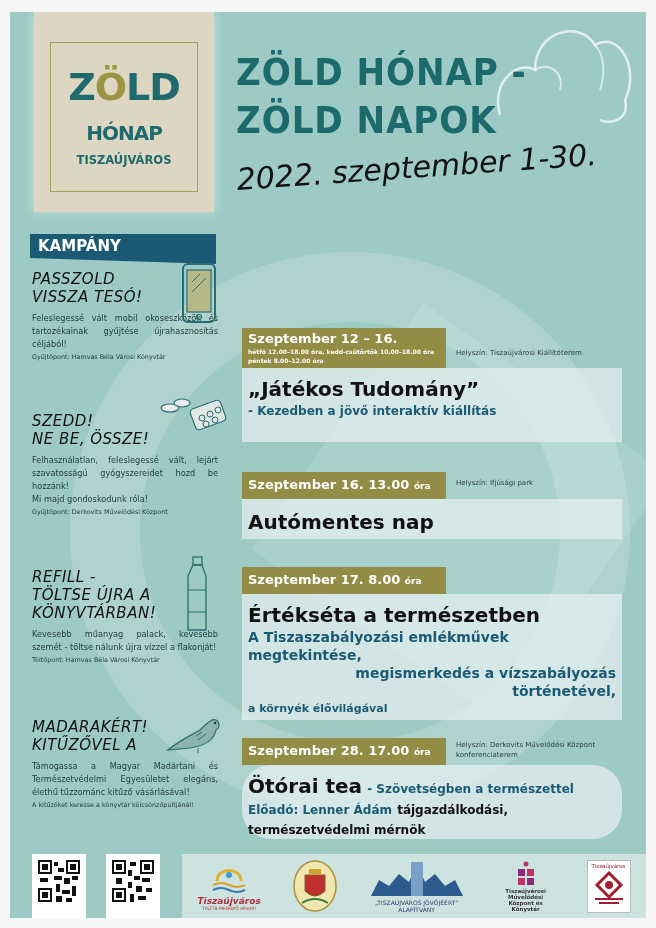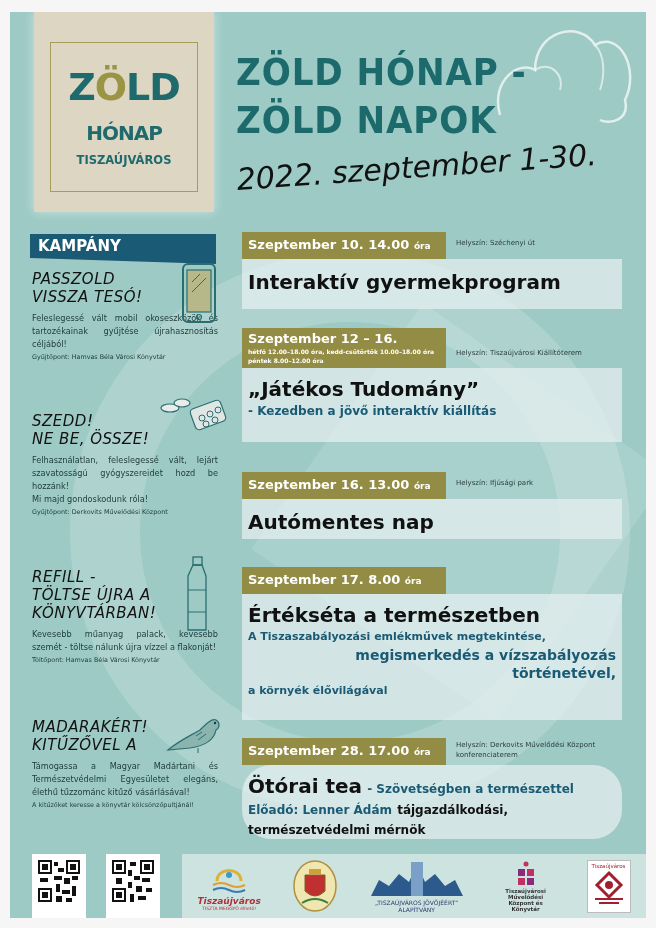--- a/index.html
+++ b/index.html
@@ -175,30 +175,20 @@
     <svg class="camp-icon" style="left:134px; top:-4px; width:56px; height:40px;" viewBox="0 0 56 40">
       <path d="M2 36 C14 26 24 22 34 16 C40 10 46 4 50 6 C54 8 54 14 50 16 C48 26 38 32 24 34 Z" fill="#8bb4ae" stroke="#2b6e70" stroke-width="1.2"></path>
       <circle cx="49" cy="9" r="1.2" fill="#1d3a3a"></circle>
       <path d="M30 22 L36 18 M32 26 L40 20" stroke="#2b6e70" stroke-width="1"></path>
       <line x1="32" y1="34" x2="32" y2="39" stroke="#2b6e70" stroke-width="1"></line>
     </svg>
     <div class="camp-body">Támogassa a Magyar Madártani és Természetvédelmi Egyesületet elegáns, élethű tűzzománc kitűző vásárlásával!</div>
     <div class="camp-note">A kitűzőket keresse a könyvtár kölcsönzőpultjánál!</div>
   </div>
 
-  <div class="ev" style="top:220px;">
-    <div class="ev-head">
-      <span>Szeptember 10.  14.00</span>
-      <span class="ora">óra</span>
-    </div>
-    <div class="ev-loc">Helyszín: Széchenyi út</div>
-    <div class="ev-body" style="height:50px; padding-top:10px;">
-      <div class="ev-title">Interaktív gyermekprogram</div>
-    </div>
-  </div>
 
   <div class="ev" style="top:316px;">
     <div class="ev-head" style="padding:3px 6px;">
       <span>Szeptember 12 – 16.</span>
       <span class="sub">hétfő 12.00–18.00 óra, kedd-csütörtök 10.00–18.00 óra</span>
       <span class="sub">péntek 8.00–12.00 óra</span>
     </div>
     <div class="ev-loc" style="top:20px;">Helyszín: Tiszaújvárosi Kiállítóterem</div>
     <div class="ev-body" style="height:74px; padding-top:8px;">
       <div class="ev-title">„Játékos Tudomány”</div>
@@ -217,21 +207,21 @@
     </div>
   </div>
 
   <div class="ev" style="top:555px;">
     <div class="ev-head">
       <span>Szeptember 17.   8.00</span>
       <span class="ora">óra</span>
     </div>
     <div class="ev-body" style="height:126px; padding-top:8px;">
       <div class="ev-title">Értékséta a természetben</div>
-      <div class="ev-subtitle" style="font-size:11px;">A Tiszaszabályozási emlékművek megtekintése,</div>
+      <div class="ev-subtitle" style="font-size:14px;">A Tiszaszabályozási emlékművek megtekintése,</div>
       <div class="ev-subtitle" style="font-size:14px;text-align:right;">megismerkedés a vízszabályozás történetével,</div>
       <div class="ev-subtitle" style="font-size:11px;">a környék élővilágával</div>
     </div>
   </div>
 
   <div class="ev" style="top:726px;">
     <div class="ev-head">
       <span>Szeptember 28.  17.00</span>
       <span class="ora">óra</span>
     </div>

